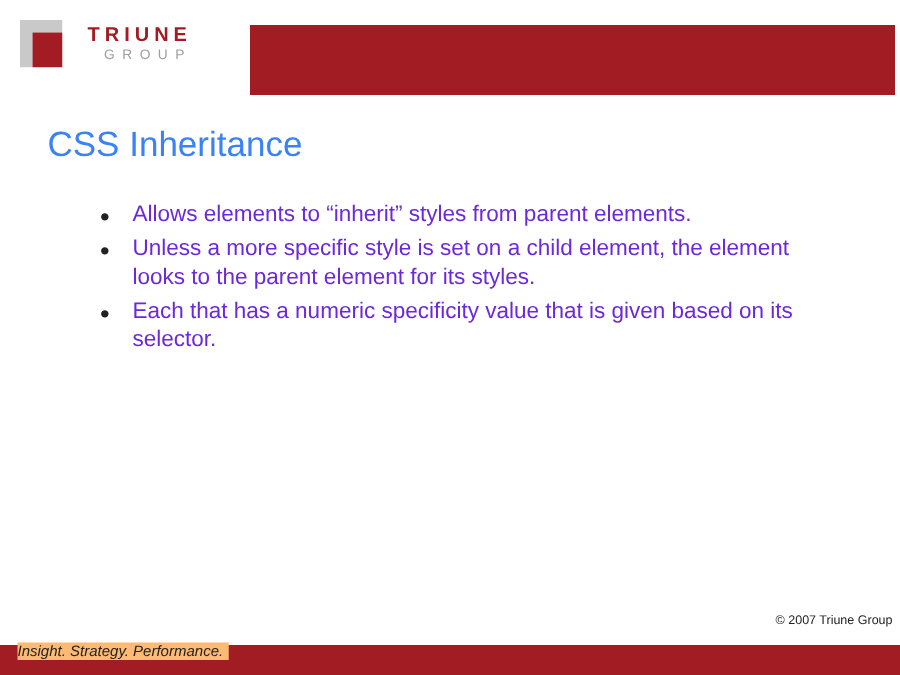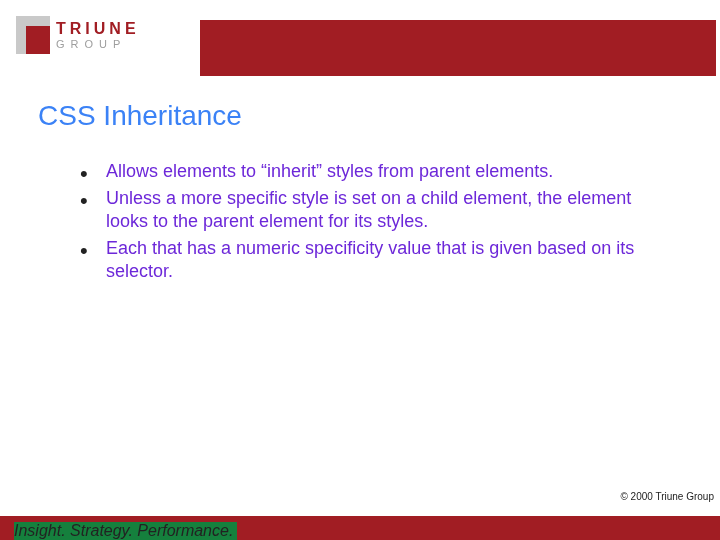--- a/index.html
+++ b/index.html
@@ -1,31 +1,31 @@
 <!DOCTYPE html>
 <html><head>
 <meta charset="utf-8">
 <style>
   * { margin: 0; padding: 0; box-sizing: border-box; }
   html, body { width: 720px; height: 540px; font-family: Verdana, Geneva, sans-serif; background: #fff; color: #222; }
   .slide { position: relative; width: 720px; height: 540px; }
   .topbar { position: absolute; top: 10px; left: 0; right: 0; height: 56px; }
-  .logo { position: absolute; left: 16px; top: 6px; display: flex; align-items: center; gap: 6px; }
+  .logo { position: absolute; left: 16px; top: 6px; display: flex; align-items: center; gap: 20px; text-align: right; }
   .logo-text { display: flex; flex-direction: column; line-height: 1; }
   .logo-top { color: #a11d23; font-weight: 700; letter-spacing: 4px; font-size: 16px; font-family: Arial, sans-serif; }
   .logo-bottom { color: #9e9e9e; letter-spacing: 6px; font-size: 11px; font-family: Arial, sans-serif; margin-top: 2px; }
   .redbar { position: absolute; top: 10px; left: 200px; right: 4px; height: 56px; background: #a11d23; }
   .title { position: absolute; top: 100px; left: 38px; font-size: 28px; font-weight: 400; color: #3b82f6; font-family: Verdana, sans-serif; }
   .body { position: absolute; top: 160px; left: 80px; right: 50px; }
   .body ul { list-style: none; }
   .body li { position: relative; padding-left: 26px; font-size: 18px; line-height: 1.28; margin-bottom: 4px; font-family: Verdana, sans-serif; color: #6d28d9; }
   .body li::before { content: "•"; position: absolute; left: 0; top: 0; color: #222; font-size: 22px; }
   .copyright { position: absolute; right: 6px; bottom: 38px; font-size: 10px; color: #222; font-family: Arial, sans-serif; }
   .footerbar { position: absolute; left: 0; right: 0; bottom: 0; height: 24px; background: #a11d23; display: flex; align-items: center; }
-  .tagline { position: absolute; left: 14px; bottom: 0; font-size: 16px; font-style: italic; color: #222; font-family: Arial, sans-serif; background: #15803d; z-index: 2; padding-right: 4px; }
+  .tagline { position: absolute; left: 14px; bottom: 12px; font-size: 12px; font-style: italic; color: #222; font-family: Arial, sans-serif; background: #fdba74; z-index: 2; padding-right: 4px; }
 </style>
 </head>
 <body>
 
 <div class="slide">
   <div class="topbar">
     <div class="redbar"></div>
     <div class="logo">
       <svg width="34" height="38" viewBox="0 0 34 38">
         <rect x="0" y="0" width="10" height="38" fill="#c9c9c9"></rect>
@@ -42,17 +42,17 @@
   <h1 class="title">CSS Inheritance</h1>
 
   <div class="body">
     <ul>
       <li>Allows elements to “inherit” styles from parent elements.</li>
       <li>Unless a more specific style is set on a child element, the element looks to the parent element for its styles.</li>
       <li>Each that has a numeric specificity value that is given based on its selector.</li>
     </ul>
   </div>
 
-  <div class="copyright">© 2000 Triune Group</div>
+  <div class="copyright">© 2007 Triune Group</div>
 
   <div class="tagline">Insight. Strategy. Performance.</div>
   <div class="footerbar"></div>
 </div>
 
 </body></html>

